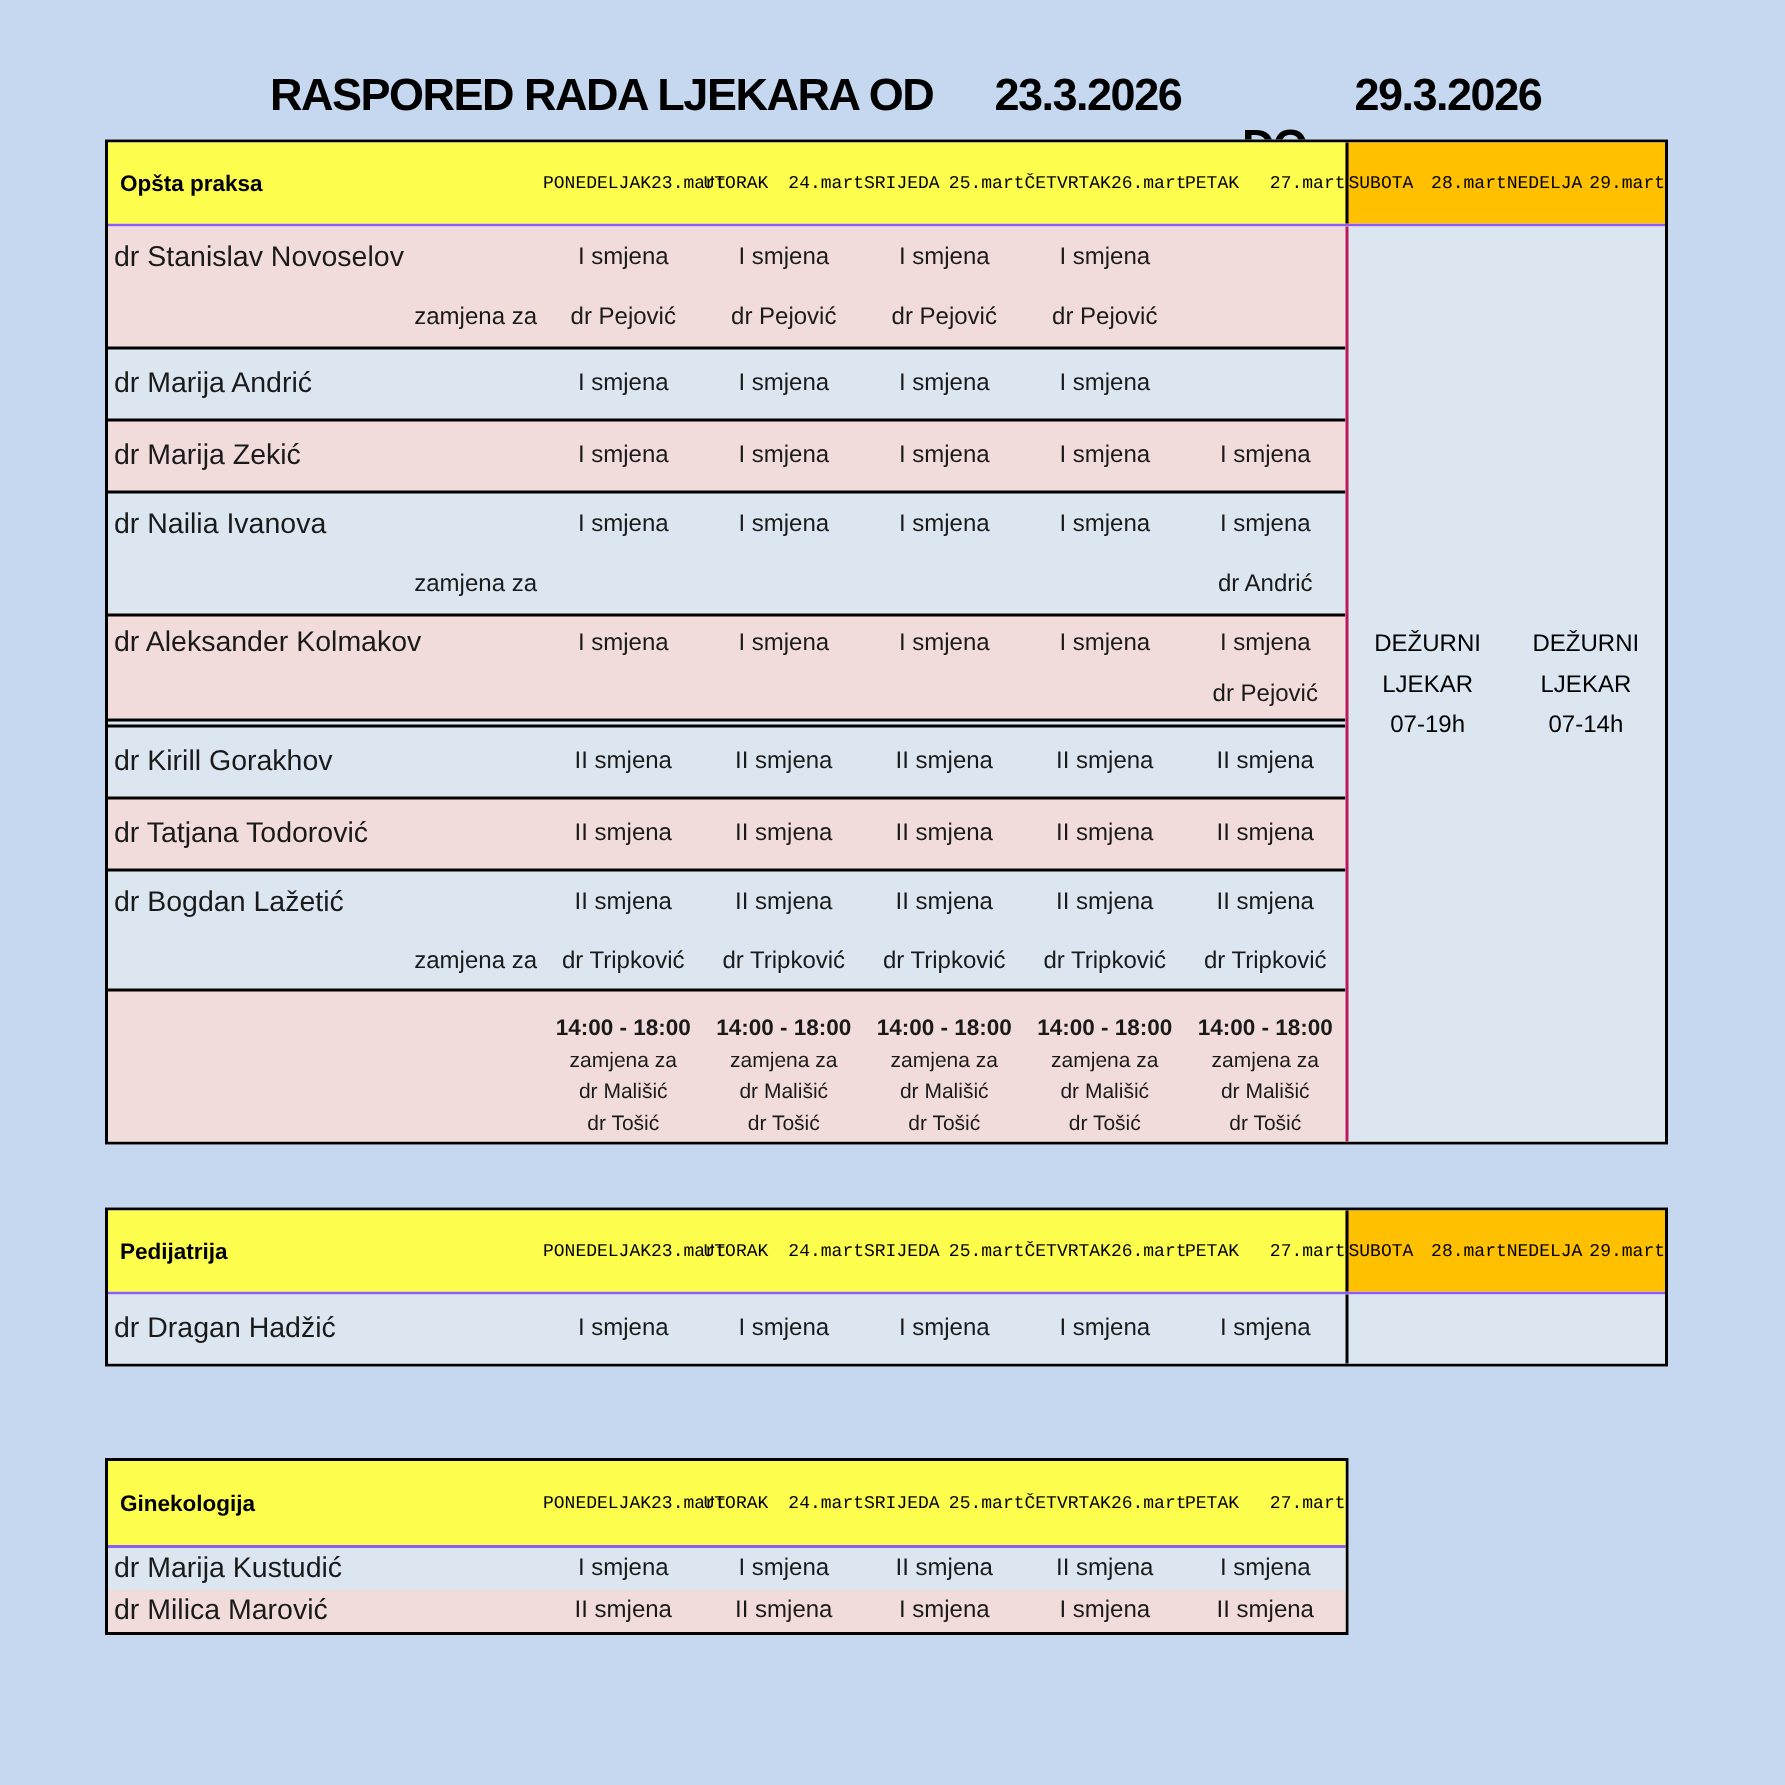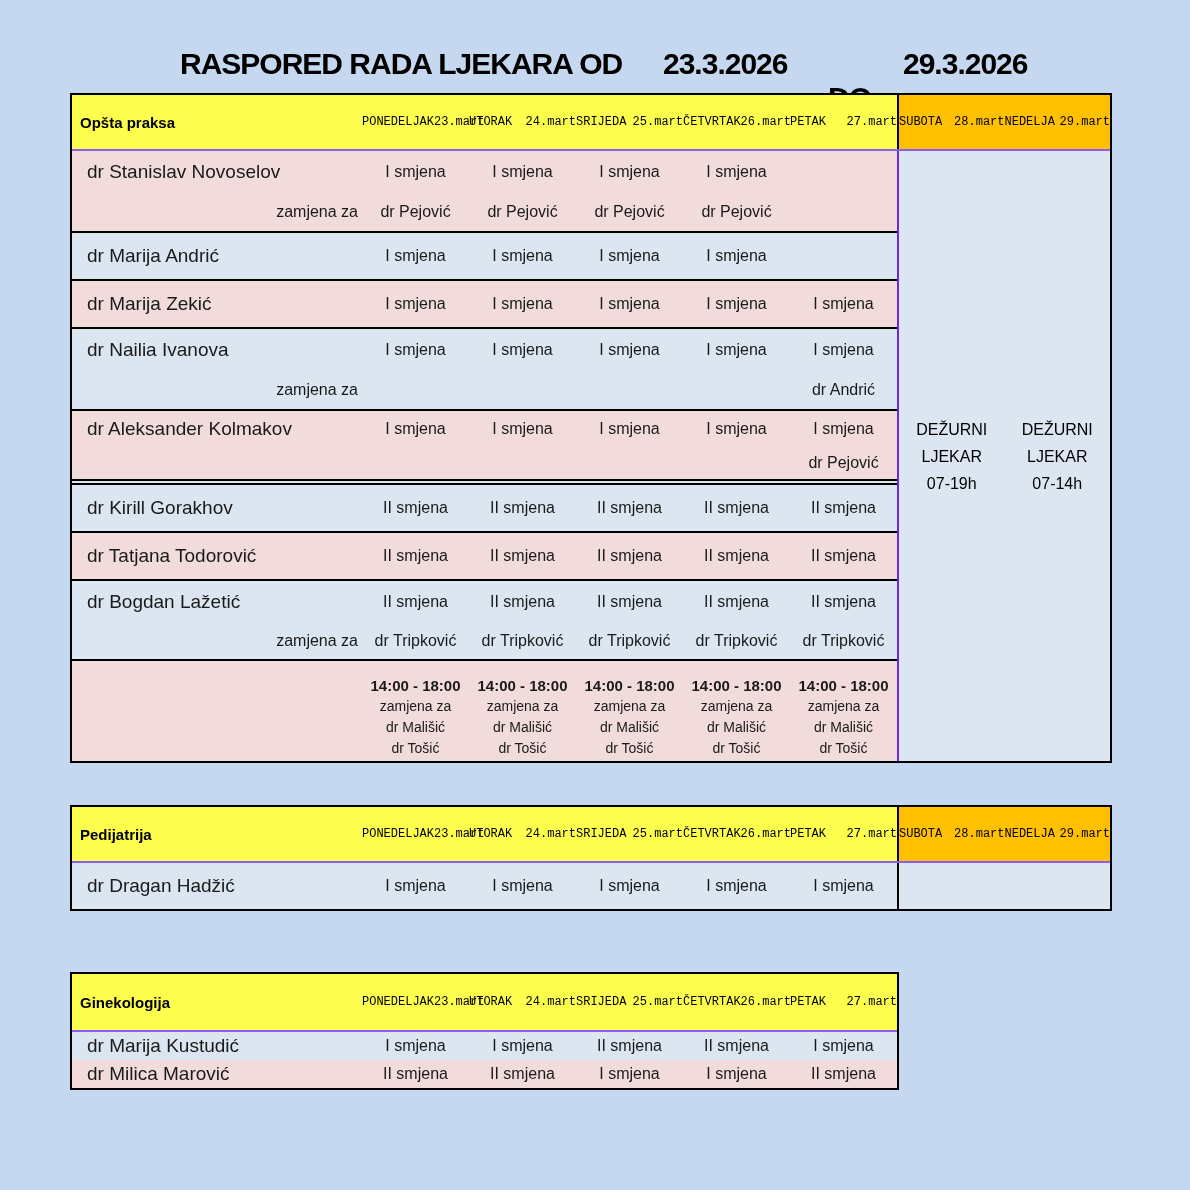--- a/index.html
+++ b/index.html
@@ -23,36 +23,36 @@
   .thead{display:flex;border-bottom:2px solid #8b5cf6;}
   .thead-left{display:grid;grid-template-columns:290px repeat(5,107px);background:#fdfd4e;}
   .thead-right{width:213px;display:grid;grid-template-columns:1fr 1fr;background:#ffc000;border-left:2px solid #000;box-sizing:border-box;}
   .t1 .thead,.t2 .thead{height:54px;}
   .t3 .thead{height:56px;}
   .section-label{display:flex;align-items:center;padding-left:8px;font-weight:700;font-size:15px;color:#000;}
   .day-cell{display:flex;flex-direction:row;justify-content:space-between;align-items:center;padding:9px 0 10px;font-size:12px;color:#000;box-sizing:border-box;font-family:Liberation Mono, monospace;}
 
   .tbody{display:flex;}
   .rows{width:825px;}
-  .weekend-merged{width:249px;border-left:2px solid #6d28d9;box-sizing:border-box;background:#dce6f1;display:flex;align-items:center;justify-content:center;}
+  .weekend-merged{width:249px;border-left:2px solid #be185d;box-sizing:border-box;background:#dce6f1;display:flex;align-items:center;justify-content:center;}
   .duty-col{width:50%;text-align:center;font-size:16px;line-height:27px;color:#000;}
   .weekend-empty{width:213px;border-left:2px solid #000;box-sizing:border-box;background:#dce6f1;}
 
   .row{display:flex;flex-direction:column;justify-content:space-around;}
   .row + .row{border-top:2px solid #000;}
   .row.dbl{border-top:6px double #000;}
   .t3 .row + .row{border-top:0;}
   .pink{background:#f2dcdb;}
   .blue{background:#dce6f1;}
 
   .h28{height:28px;} .h46{height:46px;} .h68{height:68px;}
   .h78{height:78px;} .h80{height:80px;} .h100{height:100px;}
 
   .line{display:grid;grid-template-columns:290px repeat(5,107px);align-items:center;}
-  .name{padding-left:15px;font-size:19px;white-space:nowrap;color:#1a1a1a;}
+  .name{padding-left:4px;font-size:19px;white-space:nowrap;color:#1a1a1a;}
   .shift{text-align:center;font-size:16px;color:#1a1a1a;}
   .sublab{text-align:right;padding-right:4px;font-size:16px;color:#1a1a1a;}
   .sub{text-align:center;font-size:16px;color:#1a1a1a;}
 
   .frow{display:grid;grid-template-columns:290px repeat(5,107px);align-items:center;}
   .fcell{text-align:center;font-size:14px;line-height:21px;color:#1a1a1a;}
   .ftime{font-weight:700;font-size:15px;margin-top:12px;}
 </style>
 </head>
 <body>

